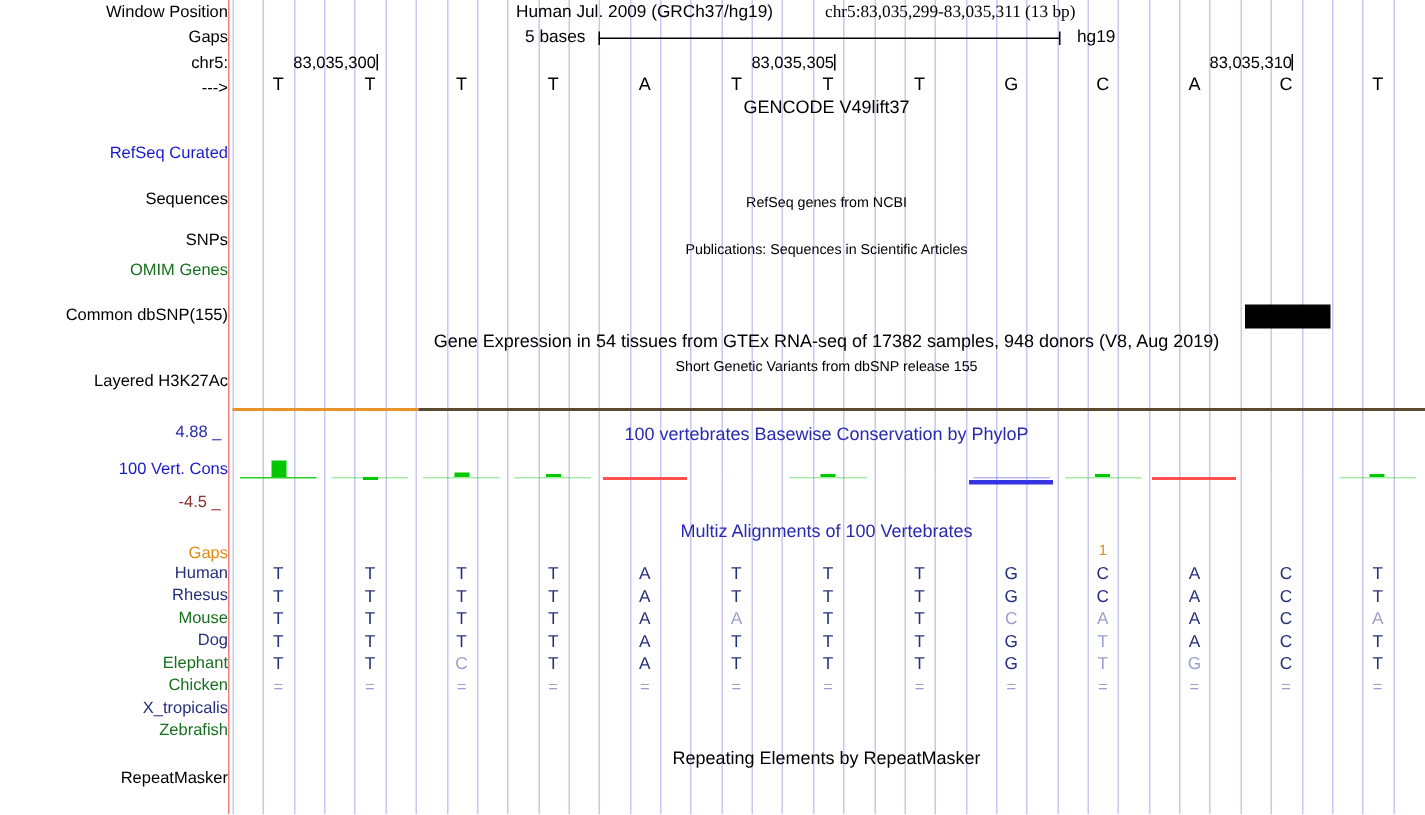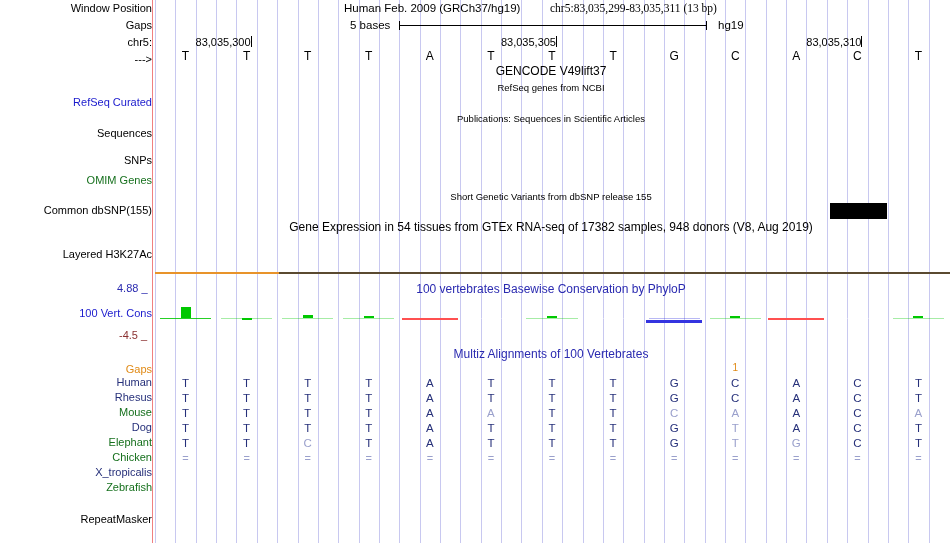--- a/index.html
+++ b/index.html
@@ -36,21 +36,21 @@
     position:absolute;
     white-space:nowrap;
     font-size:11px;
     color:#000000;
     transform:translateX(-50%);
     line-height:12px;
   }
   .ctext.big{font-size:12px;}
   .ctext.green{color:#1e7a1e;}
   .ctext.blue{color:#2a2ab0;}
-  .ctext.tiny{font-size:9.5px;}
+  .ctext.tiny{font-size:9.5px;margin-top:48px;}
   
   .hdr{
     position:absolute;
     white-space:nowrap;
     font-size:11.5px;
     color:#000;
   }
   
   #scalebar{position:absolute;height:1px;background:#000;}
   .scale-cap{position:absolute;width:1px;height:9px;background:#000;}
@@ -148,21 +148,21 @@
       <div class="vgrid" style="left: 888px;"></div>
       <div class="vgrid" style="left: 908px;"></div>
       <div class="vgrid" style="left: 929px;"></div>
     </div>
 
   <div class="lbl" style="top:2px;">Window Position</div>
   <div class="lbl" style="top:19px;">Gaps</div>
   <div class="lbl" style="top:36px;">chr5:</div>
   <div class="lbl" style="top:53px;">---&gt;</div>
 
-  <div class="hdr" style="left:344px;top:2px;">Human Feb. 2009 (GRCh37/hg19)</div>
+  <div class="hdr" style="left:344px;top:2px;">Human Jul. 2009 (GRCh37/hg19)</div>
   <div class="hdr" style="left:550px;top:2px;font-family:Liberation Serif, serif;">chr5:83,035,299-83,035,311 (13 bp)</div>
   <div class="hdr" style="left:350px;top:19px;">5 bases</div>
   <div class="hdr" style="left:718px;top:19px;">hg19</div>
 
   <div id="scalebar" style="left:399px;top:25px;width:307px;"></div>
   <div class="scale-cap" style="left:399px;top:21px;"></div>
   <div class="scale-cap" style="left:706px;top:21px;"></div>
 
   <div id="rulerlayer">
       <div class="rulernum" style="left: 250.615px; top: 36px;">83,035,300</div>
@@ -323,15 +323,16 @@
       <div class="mzgap" style="left: 490.923px; top: 452px;">=</div>
       <div class="mzgap" style="left: 552px; top: 452px;">=</div>
       <div class="mzgap" style="left: 613.077px; top: 452px;">=</div>
       <div class="mzgap" style="left: 674.154px; top: 452px;">=</div>
       <div class="mzgap" style="left: 735.231px; top: 452px;">=</div>
       <div class="mzgap" style="left: 796.308px; top: 452px;">=</div>
       <div class="mzgap" style="left: 857.385px; top: 452px;">=</div>
       <div class="mzgap" style="left: 918.462px; top: 452px;">=</div>
     </div>
 
+  <div class="ctext big" style="left:551px;top:499px;">Repeating Elements by RepeatMasker</div>
   <div class="lbl" style="top:513px;">RepeatMasker</div>
 
 </div>
 
 </body></html>

